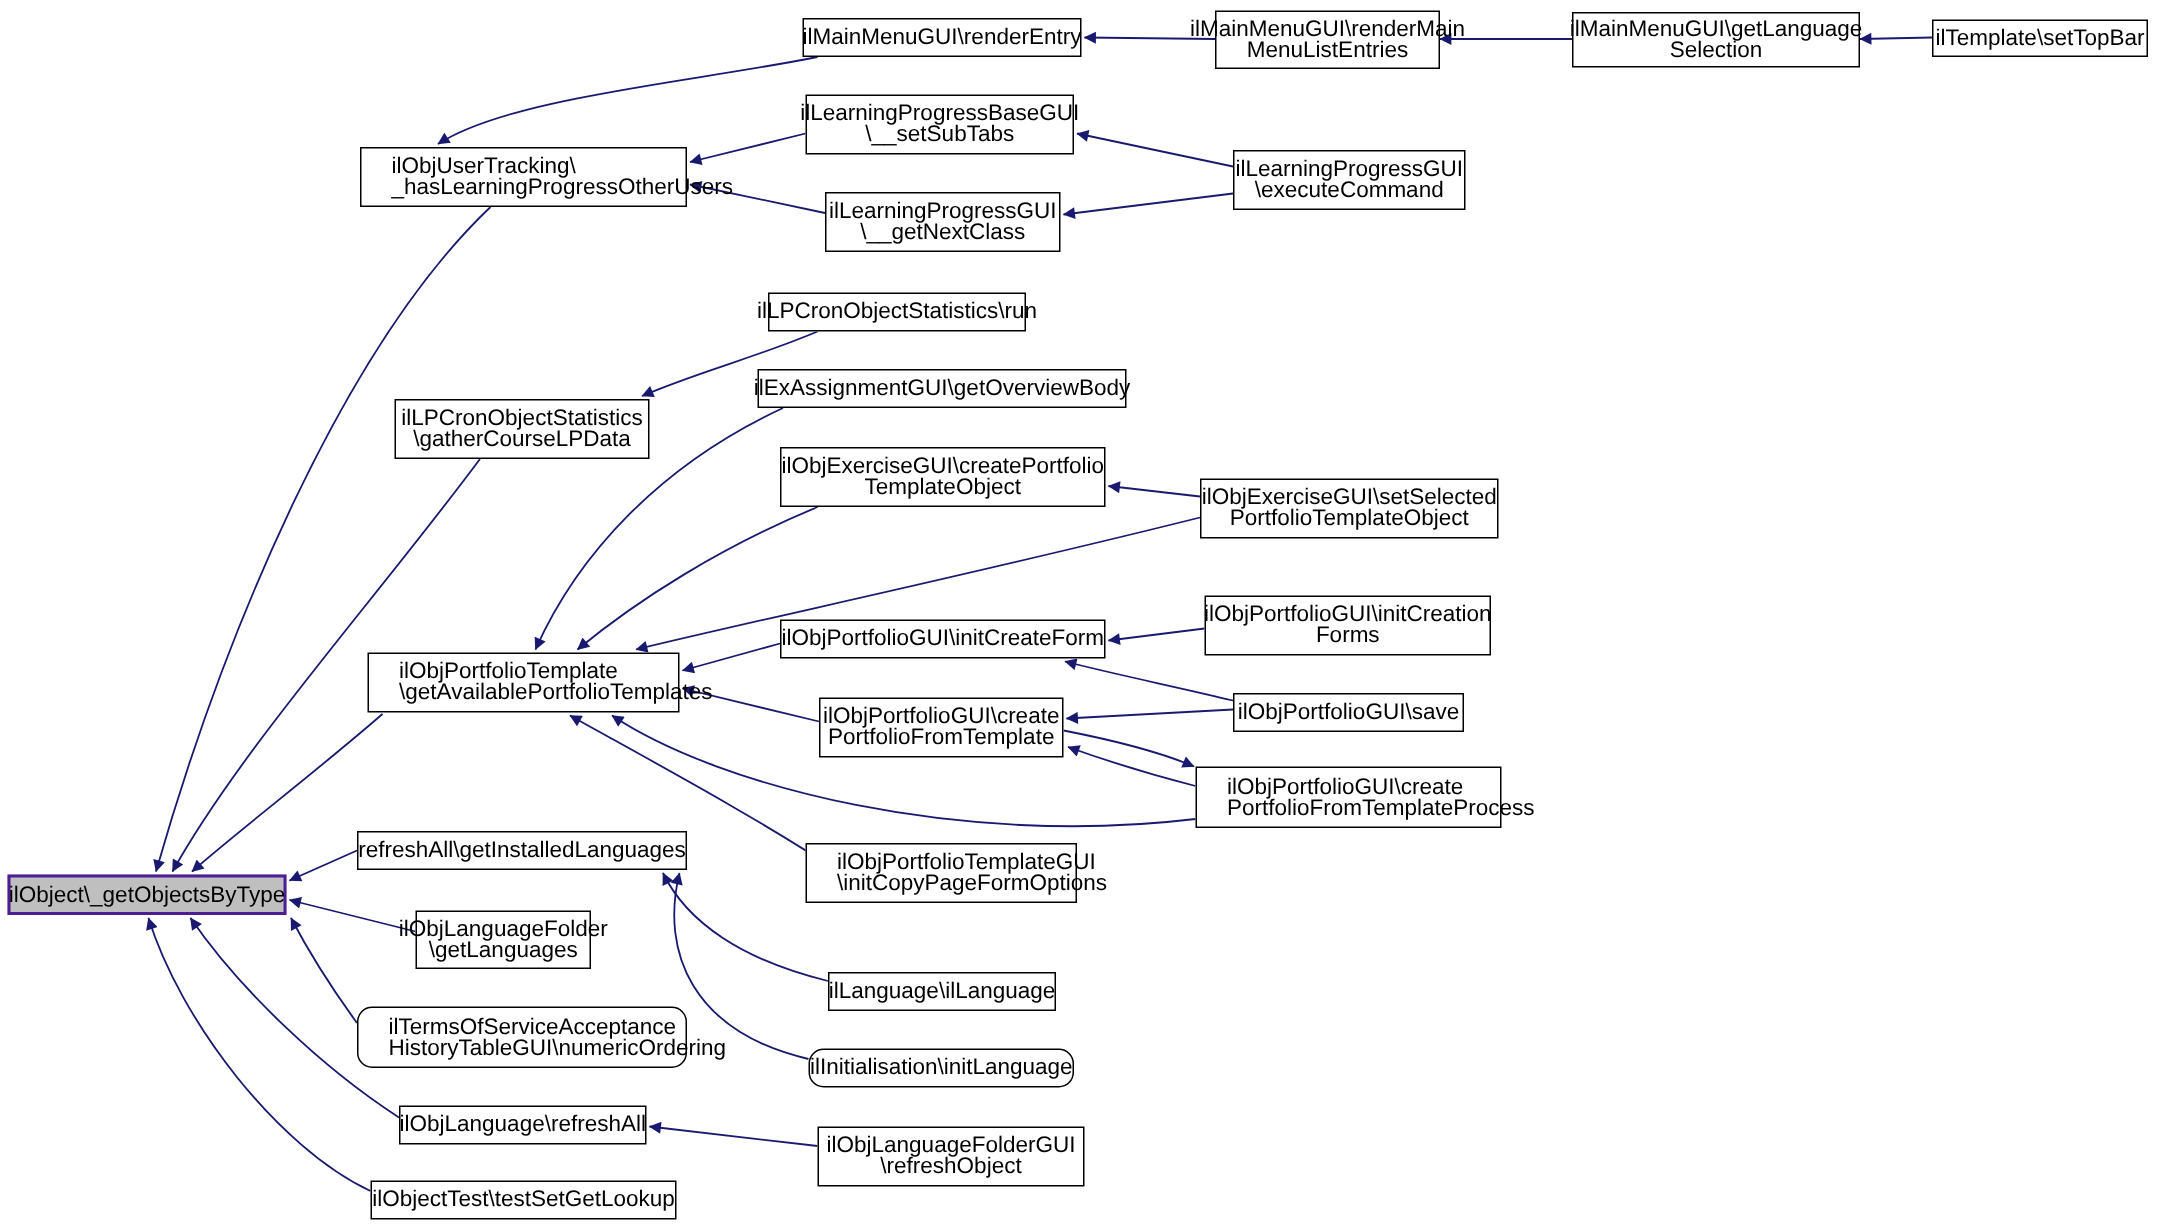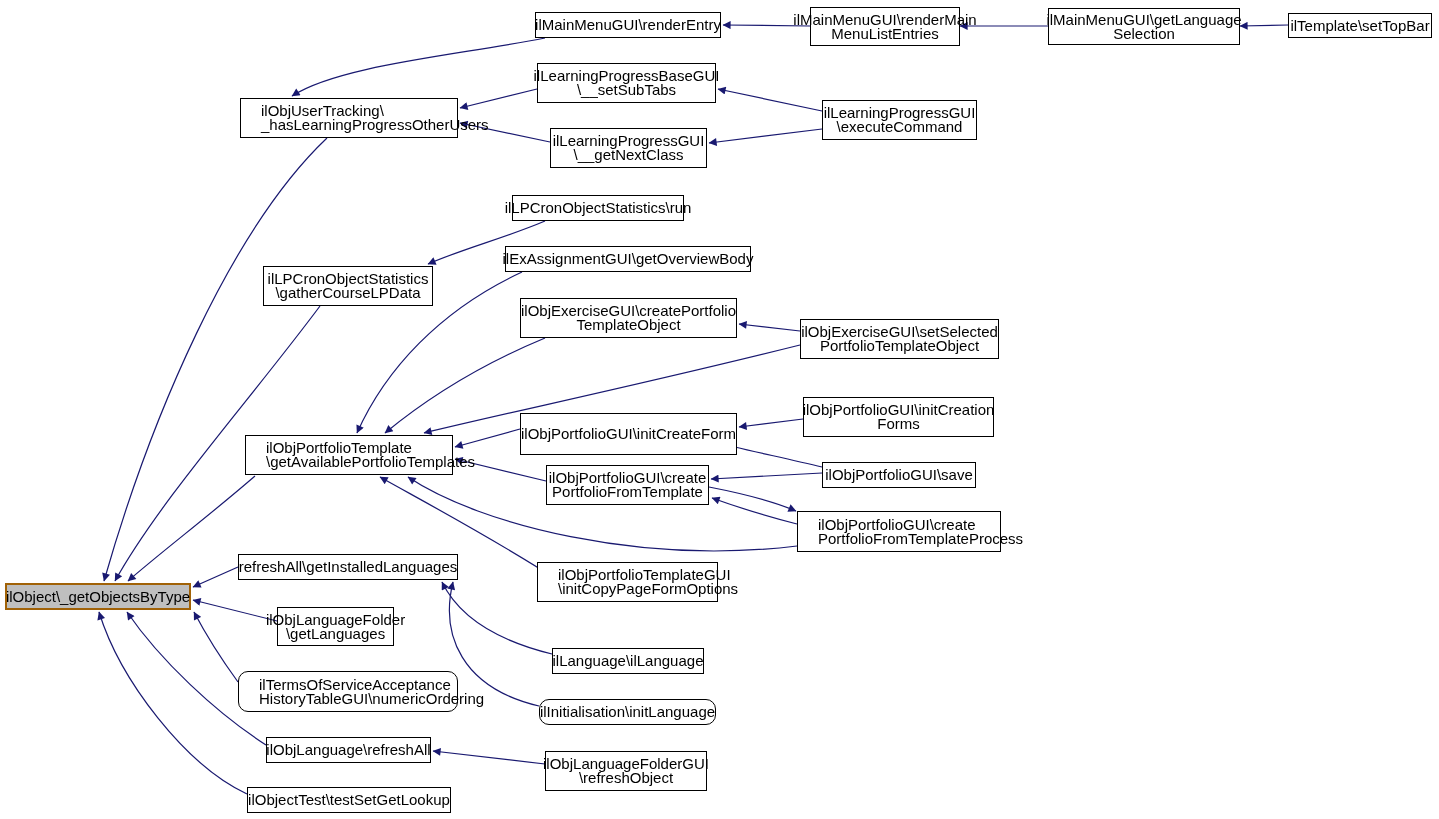--- a/index.html
+++ b/index.html
@@ -28,21 +28,21 @@
     z-index:2;
     cursor:pointer;
   }
   .node.ta-l{
     justify-content:flex-start;
     text-align:left;
     padding-left:20px;
   }
   .node.root{
     background:#bfbfbf;
-    border:2px solid #a16207;
+    border:2px solid #4c1d95;
     cursor:default;
   }
   .edge{fill:none;stroke:#191970;stroke-width:1.2;}
 </style>
 </head>
 <body>
 
 <div id="canvas">
   <svg id="edges" width="1439" height="819" viewBox="0 0 1439 819">
     <defs>
@@ -105,35 +105,35 @@
       <div class="node" style="left: 512px; top: 195px; width: 172px; height: 26px;"><span>ilLPCronObjectStatistics\run</span></div>
       <div class="node" style="left: 263px; top: 266px; width: 170px; height: 40px;"><span>ilLPCronObjectStatistics
 \gatherCourseLPData</span></div>
       <div class="node" style="left: 505px; top: 246px; width: 246px; height: 26px;"><span>ilExAssignmentGUI\getOverviewBody</span></div>
       <div class="node" style="left: 520px; top: 298px; width: 217px; height: 40px;"><span>ilObjExerciseGUI\createPortfolio
 TemplateObject</span></div>
       <div class="node" style="left: 800px; top: 319px; width: 199px; height: 40px;"><span>ilObjExerciseGUI\setSelected
 PortfolioTemplateObject</span></div>
       <div class="node ta-l" style="left: 245px; top: 435px; width: 208px; height: 40px;"><span>ilObjPortfolioTemplate
 \getAvailablePortfolioTemplates</span></div>
-      <div class="node" style="left: 520px; top: 413px; width: 217px; height: 42px;"><span>ilObjPortfolioGUI\initCreateForm</span></div>
+      <div class="node" style="left: 520px; top: 413px; width: 217px; height: 26px;"><span>ilObjPortfolioGUI\initCreateForm</span></div>
       <div class="node" style="left: 803px; top: 397px; width: 191px; height: 40px;"><span>ilObjPortfolioGUI\initCreation
 Forms</span></div>
       <div class="node" style="left: 822px; top: 462px; width: 154px; height: 26px;"><span>ilObjPortfolioGUI\save</span></div>
       <div class="node" style="left: 546px; top: 465px; width: 163px; height: 40px;"><span>ilObjPortfolioGUI\create
 PortfolioFromTemplate</span></div>
       <div class="node ta-l" style="left: 797px; top: 511px; width: 204px; height: 41px;"><span>ilObjPortfolioGUI\create
 PortfolioFromTemplateProcess</span></div>
       <div class="node" style="left: 238px; top: 554px; width: 220px; height: 26px;"><span>refreshAll\getInstalledLanguages</span></div>
       <div class="node" style="left: 277px; top: 607px; width: 117px; height: 39px;"><span>ilObjLanguageFolder
 \getLanguages</span></div>
       <div class="node ta-l" style="left: 537px; top: 562px; width: 181px; height: 40px;"><span>ilObjPortfolioTemplateGUI
 \initCopyPageFormOptions</span></div>
       <div class="node" style="left: 552px; top: 648px; width: 152px; height: 26px;"><span>ilLanguage\ilLanguage</span></div>
       <div class="node ta-l" style="left: 238px; top: 671px; width: 220px; height: 41px; border-radius: 10px;"><span>ilTermsOfServiceAcceptance
 HistoryTableGUI\numericOrdering</span></div>
       <div class="node" style="left: 539px; top: 699px; width: 177px; height: 26px; border-radius: 10px;"><span>ilInitialisation\initLanguage</span></div>
       <div class="node" style="left: 266px; top: 737px; width: 165px; height: 26px;"><span>ilObjLanguage\refreshAll</span></div>
-      <div class="node" style="left: 545px; top: 751px; width: 162px; height: 40px;"><span>ilObjLanguageFolderGUI
+      <div class="node" style="left: 545px; top: 751px; width: 178px; height: 40px;"><span>ilObjLanguageFolderGUI
 \refreshObject</span></div>
       <div class="node" style="left: 247px; top: 787px; width: 204px; height: 26px;"><span>ilObjectTest\testSetGetLookup</span></div>
     </div>
 </div>
 
 </body></html>

